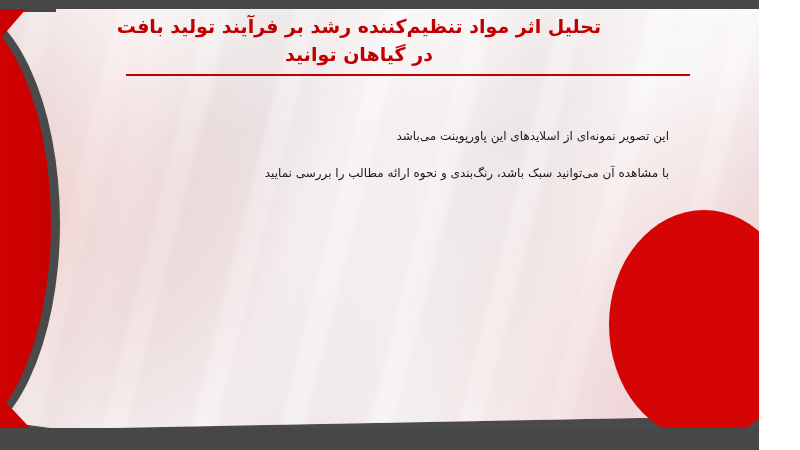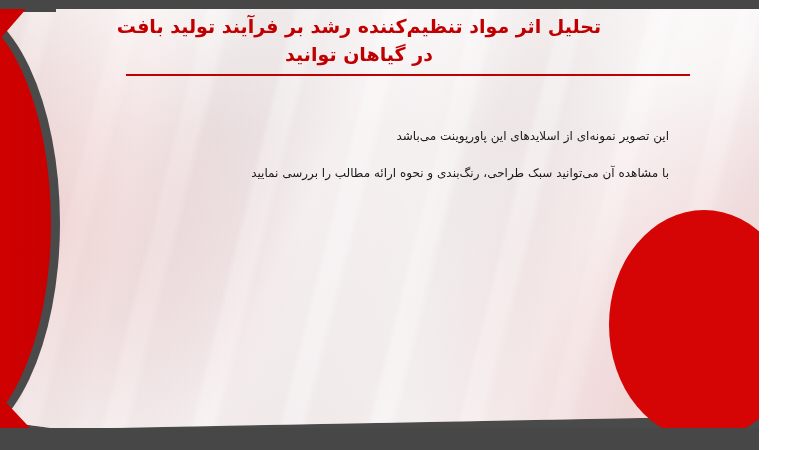--- a/index.html
+++ b/index.html
@@ -205,16 +205,16 @@
 
   <div class="title-wrap">
     <div class="title-line">تحلیل اثر مواد تنظیم‌کننده رشد بر فرآیند تولید بافت</div>
     <div class="title-line">در گیاهان توانید</div>
   </div>
 
   <div class="title-rule"></div>
 
   <div class="body-wrap">
     <div class="body-line">این تصویر نمونه‌ای از اسلایدهای این پاورپوینت می‌باشد</div>
-    <div class="body-line">با مشاهده آن می‌توانید سبک طراحی، رنگ‌بندی و نحوه ارائه مطالب را بررسی نمایید</div>
+    <div class="body-line">با مشاهده آن می‌توانید سبک باشد، رنگ‌بندی و نحوه ارائه مطالب را بررسی نمایید</div>
   </div>
 
 </div>
 
 </body></html>

